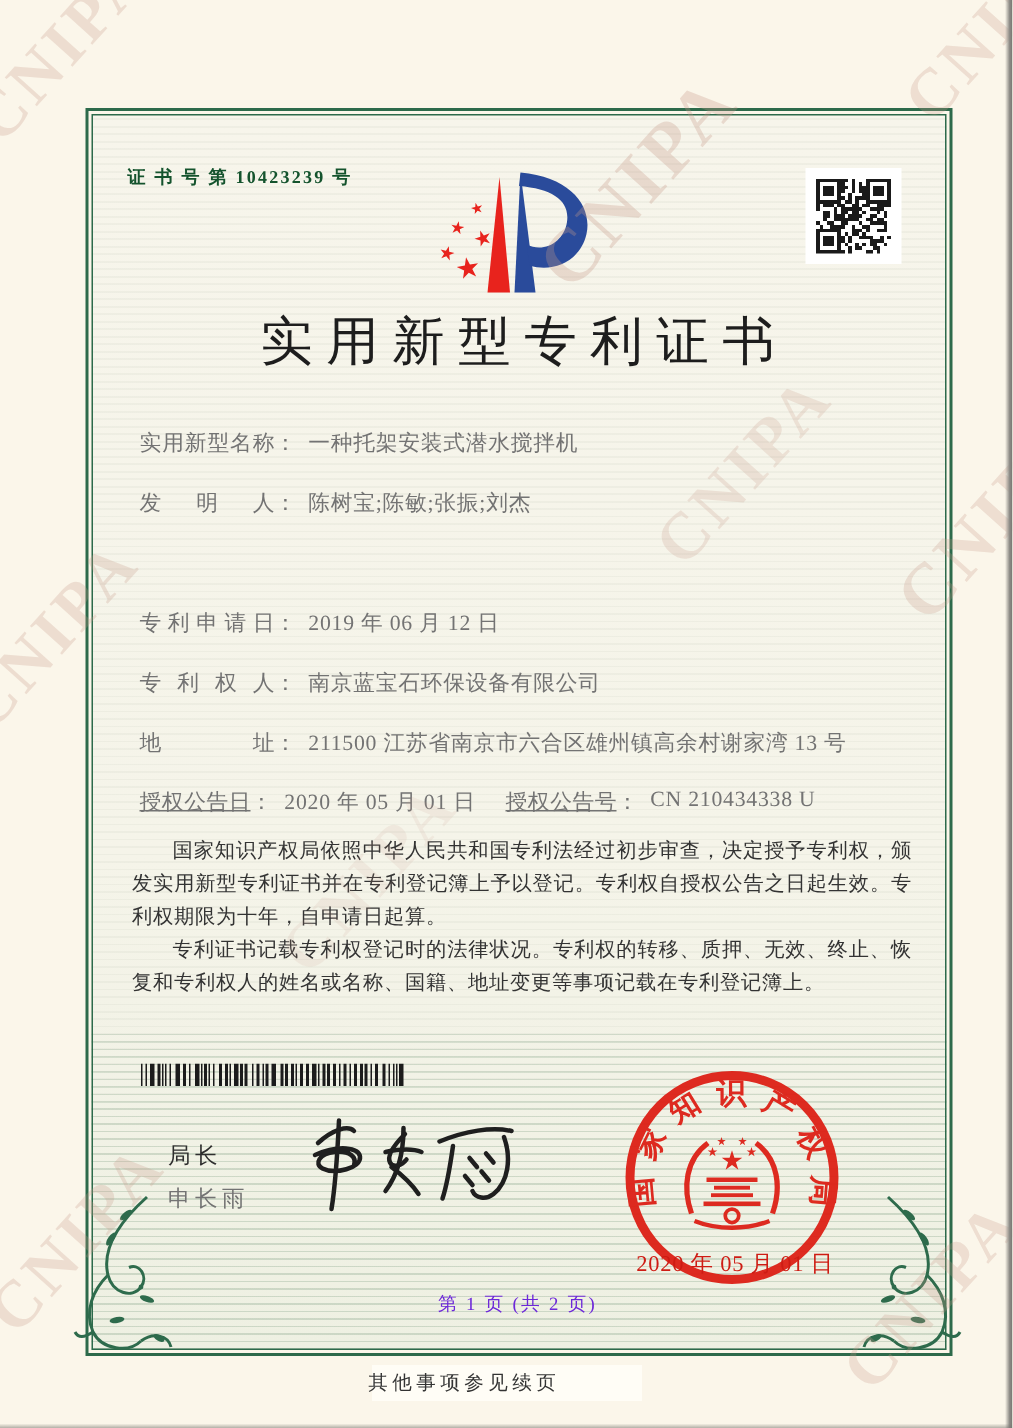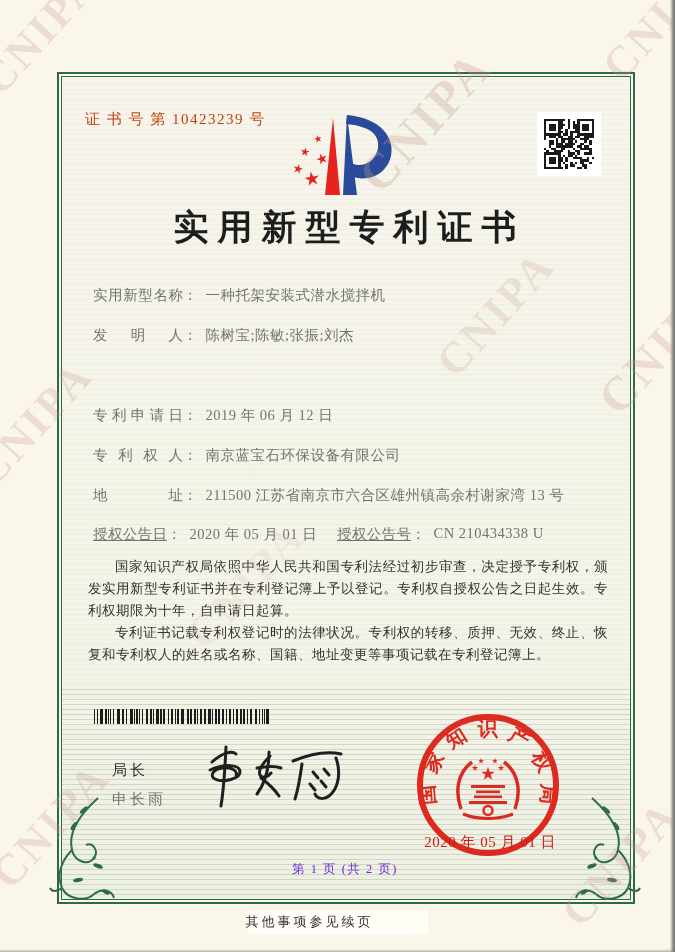--- a/index.html
+++ b/index.html
@@ -26,26 +26,26 @@
   .stripes-bottom{position:absolute;left:0;top:610px;width:100%;height:214px;
     background:repeating-linear-gradient(0deg,rgba(110,150,118,.22) 0 1px,rgba(0,0,0,0) 1px 5px);}
 
   
   .wm{position:absolute;z-index:6;pointer-events:none;
     font-family:"Liberation Serif","DejaVu Serif",serif;font-weight:700;
     font-size:44px;letter-spacing:3px;color:#c79a8a;opacity:.26;
     transform:rotate(-48deg);white-space:nowrap;}
 
   .cert-number{position:absolute;left:85px;top:110px;z-index:2;
-    font-size:15px;letter-spacing:1.5px;color:#c2410c;}
+    font-size:12px;letter-spacing:1.5px;color:#14532d;font-weight:bold;}
   .logo{position:absolute;left:283px;top:98px;z-index:2;}
   .qr-box{position:absolute;left:537px;top:112px;width:64px;height:64px;
     background:#fff;z-index:2;display:flex;align-items:center;justify-content:center;}
   .title{position:absolute;left:57px;top:204px;width:576px;z-index:2;
-    text-align:center;font-size:35px;font-weight:700;letter-spacing:9px;text-indent:9px;color:#1d1d1d;}
+    text-align:center;font-size:35px;font-weight:400;letter-spacing:9px;text-indent:9px;color:#1d1d1d;}
 
   .frow{position:absolute;left:93px;width:520px;z-index:2;font-size:14.5px;color:#737373;}
   .flabel{display:inline-block;width:90px;text-align:justify;text-align-last:justify;vertical-align:top;}
   .flabel5{display:inline-block;width:74px;text-align:justify;text-align-last:justify;vertical-align:top;text-decoration:underline;}
   .fcolon{vertical-align:top;}
   .fvalue{margin-left:8px;letter-spacing:.5px;vertical-align:top;}
   .grant2{position:absolute;left:244px;top:0;}
 
   .paras{position:absolute;left:88px;top:556px;width:520px;z-index:2;}
   .paras p{margin:0;text-indent:2em;font-size:13.5px;line-height:22px;

